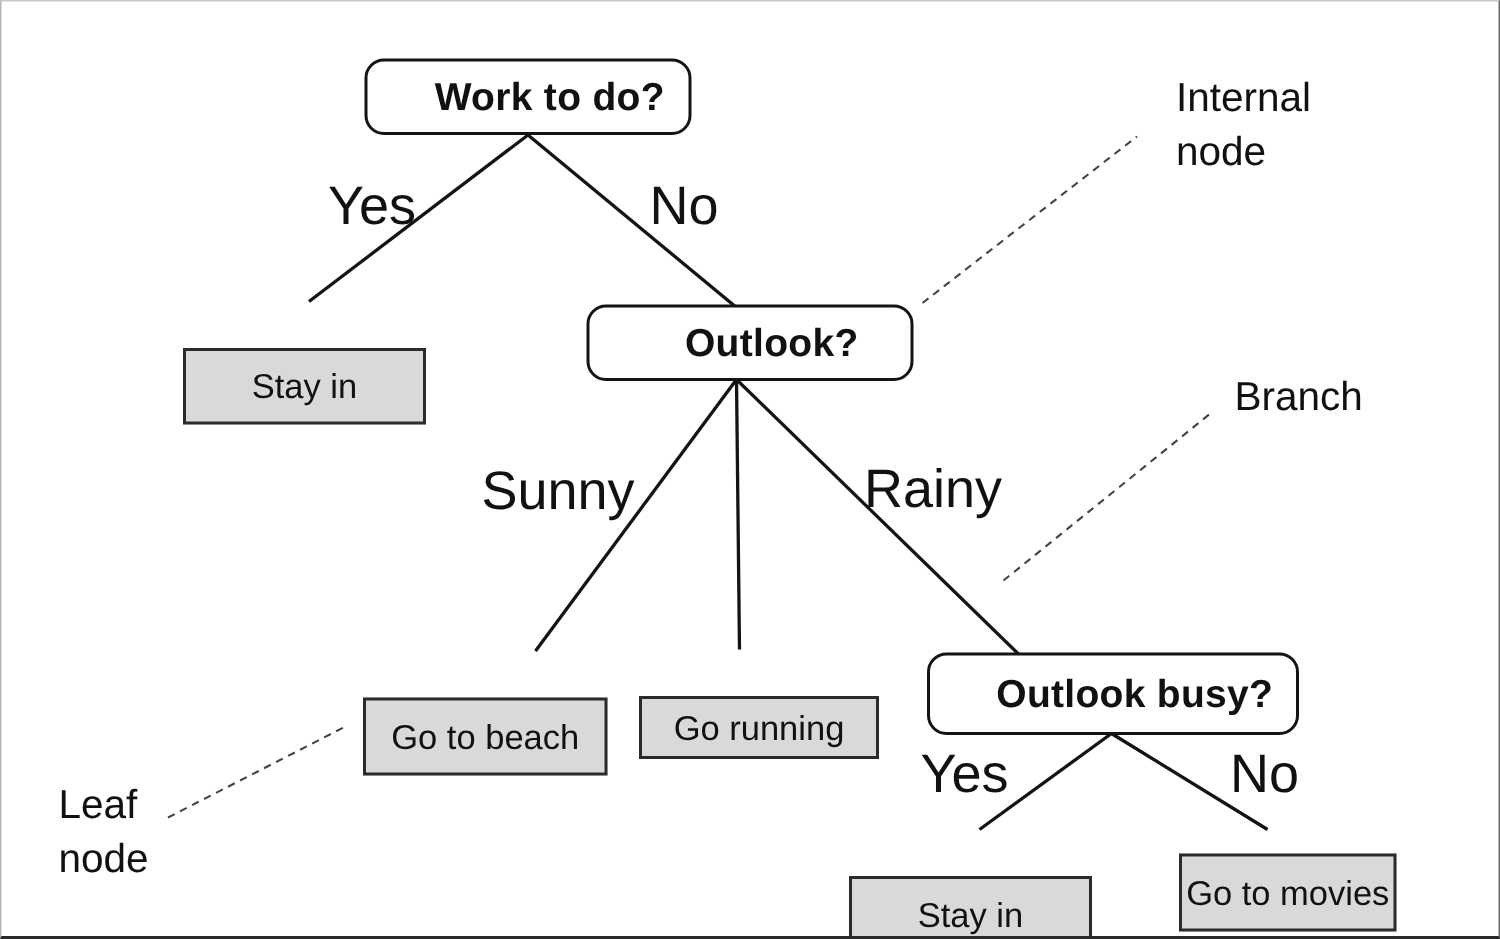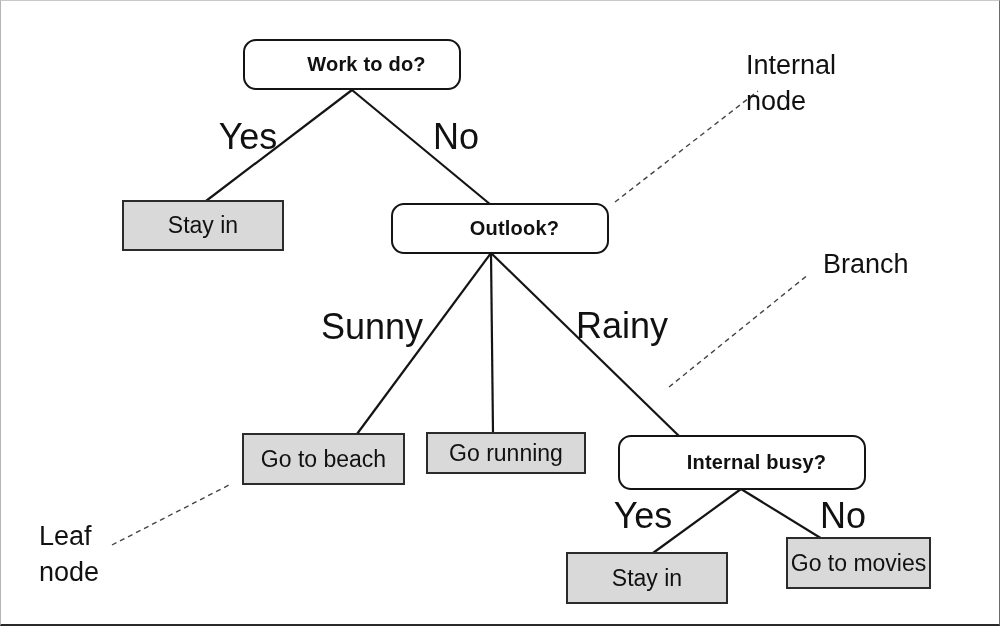--- a/index.html
+++ b/index.html
@@ -31,35 +31,36 @@
   .decision-node {
     position: absolute;
     box-sizing: border-box;
     background: #ffffff;
     border: 2px solid #141414;
     border-radius: 13px;
     display: flex;
     align-items: center;
     justify-content: center;
     font-weight: bold;
-    font-size: 20px;
+    font-size: 26px;
     letter-spacing: 0.2px;
     z-index: 2;
     padding-left: 29px;
   }
   .leaf-node {
     position: absolute;
     box-sizing: border-box;
     background: #d9d9d9;
     border: 2px solid #2b2b2b;
     display: flex;
     align-items: center;
     justify-content: center;
     font-size: 23px;
     z-index: 2;
+    margin-top: 32px;
   }
   .edge-label {
     position: absolute;
     font-size: 36px;
     white-space: nowrap;
     transform: translate(-50%, -50%);
     z-index: 3;
   }
   .edge-label.multiline {
     transform: none;
@@ -96,21 +97,21 @@
 
   <div class="decision-node" style="left:242px; top:38px; width:218px; height:51px;">
     <span>Work to do?</span>
   </div>
 
   <div class="decision-node" style="left:390px; top:202px; width:218px; height:51px;">
     <span>Outlook?</span>
   </div>
 
   <div class="decision-node" style="left:617px; top:434px; width:248px; height:55px;">
-    <span>Internal busy?</span>
+    <span>Outlook busy?</span>
   </div>
 
   <div class="leaf-node" style="left:121px; top:199px; width:162px; height:51px;">
     <span>Stay in</span>
   </div>
 
   <div class="leaf-node" style="left:241px; top:432px; width:163px; height:52px;">
     <span>Go to beach</span>
   </div>
 
@@ -132,21 +133,21 @@
 
   <div class="edge-label" style="left:371px; top:326px;">Sunny</div>
 
 
   <div class="edge-label" style="left:621px; top:325px;">Rainy</div>
 
   <div class="edge-label" style="left:642px; top:515px;">Yes</div>
 
   <div class="edge-label" style="left:842px; top:515px;">No</div>
 
-  <div class="annotation" style="left:745px; top:46px;">Internal
+  <div class="annotation" style="left:783px; top:46px;">Internal
 node</div>
 
   <div class="annotation" style="left:822px; top:245px;">Branch</div>
 
   <div class="annotation" style="left:38px; top:517px;">Leaf
 node</div>
 
 </div>
 
 </body></html>

